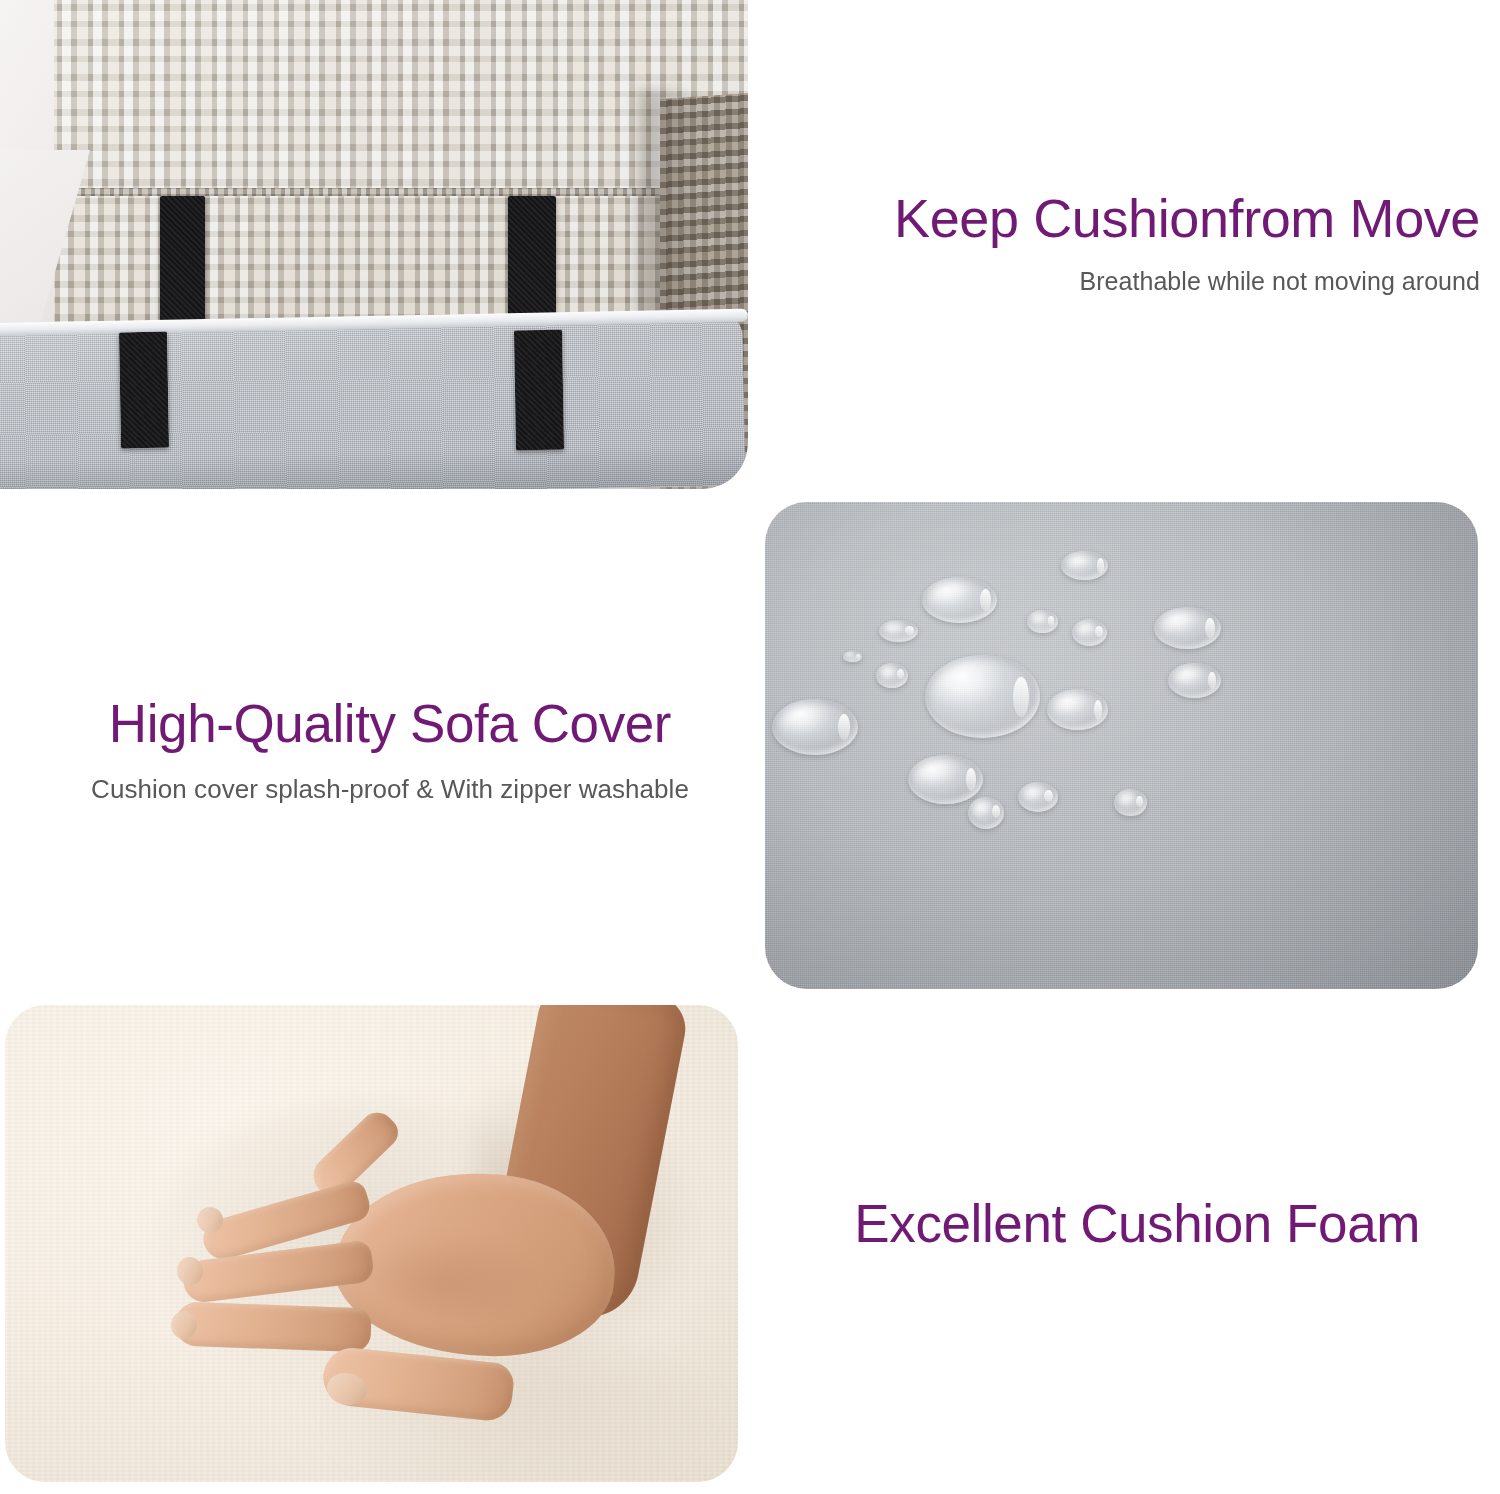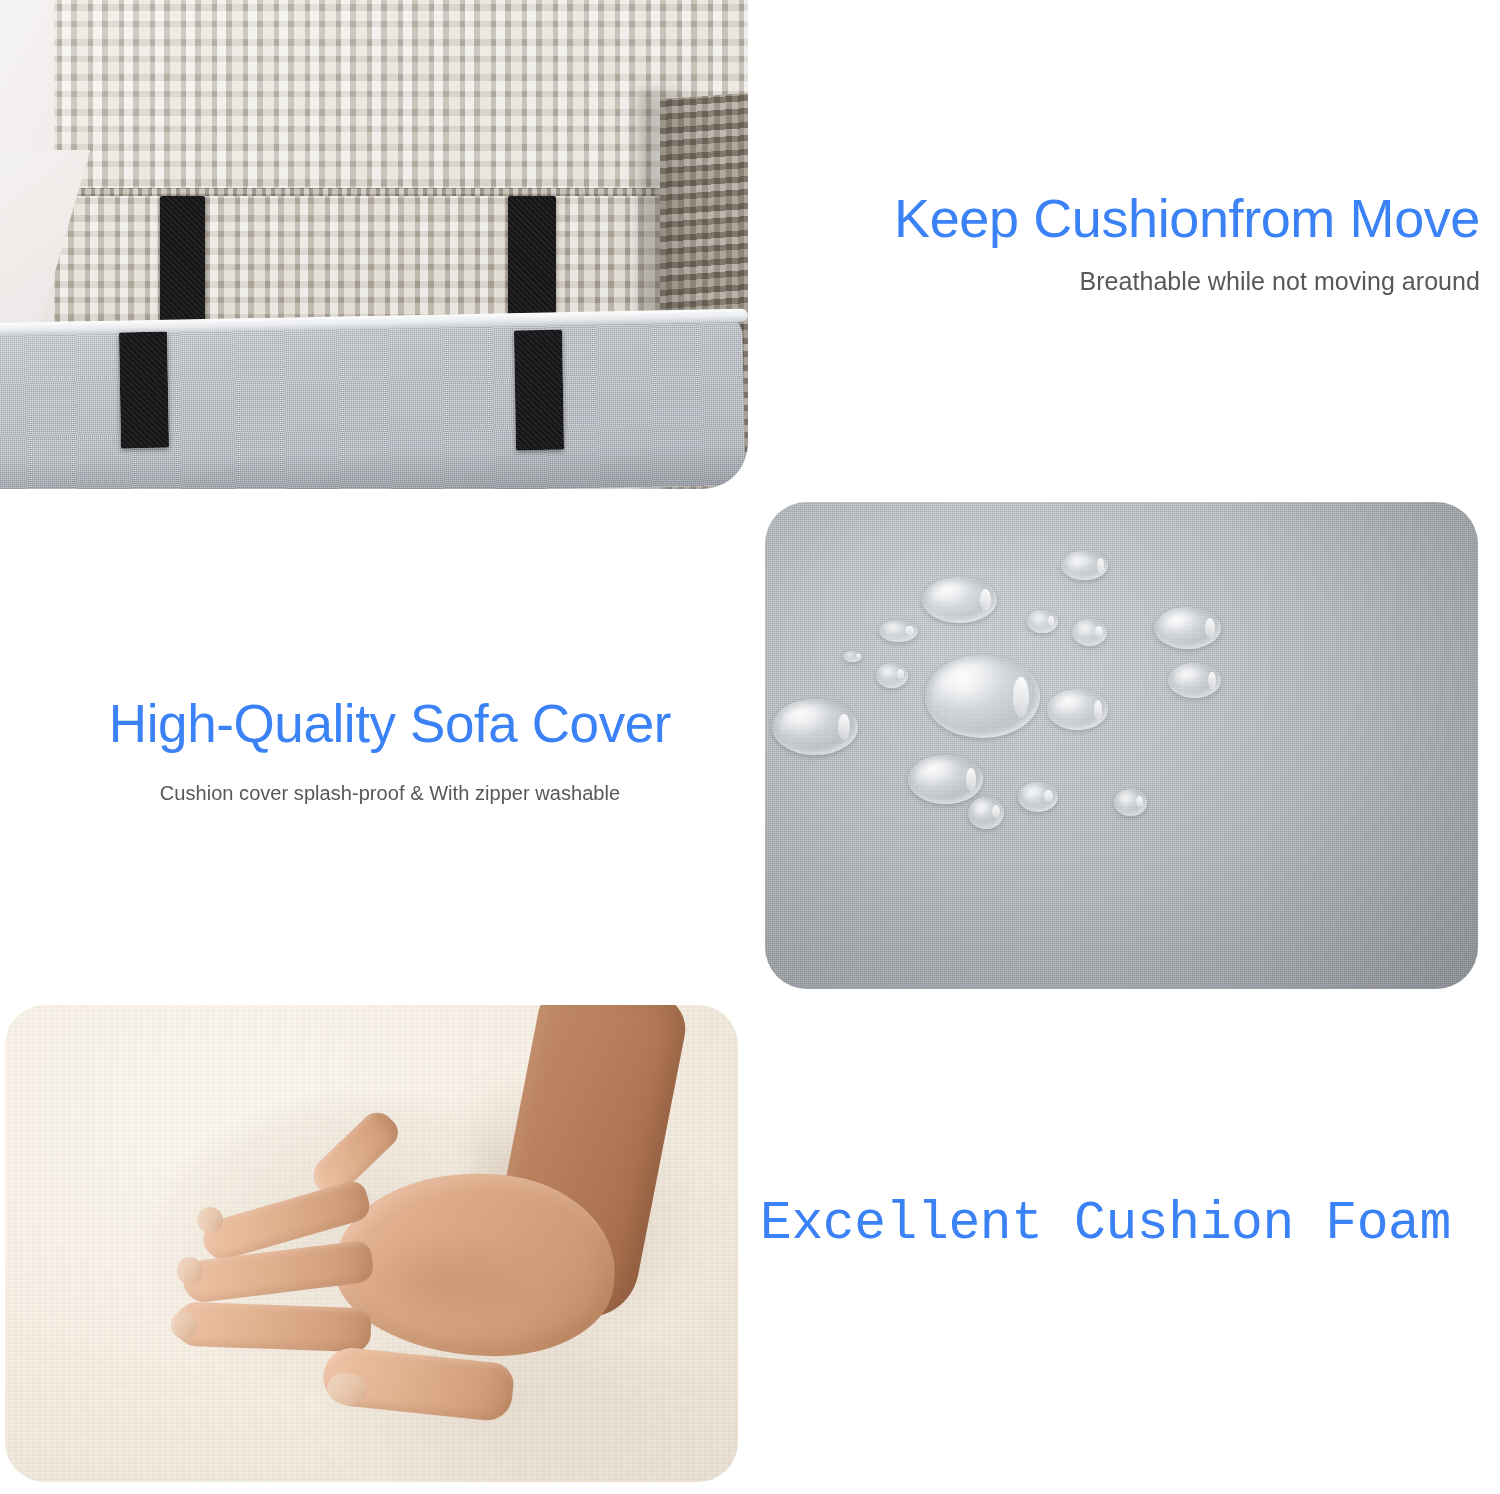--- a/index.html
+++ b/index.html
@@ -238,44 +238,44 @@
   #nail-thumb{left:322px;top:368px;width:40px;height:32px;transform:rotate(8deg);}
   #knuckle-shade{
     position:absolute;left:350px;top:230px;width:180px;height:90px;
     background:radial-gradient(ellipse at 50% 50%,rgba(160,108,76,.22) 0%,rgba(160,108,76,0) 70%);
     filter:blur(6px);
   }
 
   
   .txt-block{position:absolute;}
   .headline{
-    color:#3b82f6;
+    color:#701a75;
     font-size:53px;
     font-weight:400;
     letter-spacing:-0.4px;
     line-height:1.06;
     white-space:nowrap;
   }
   .subline{
     color:#58585a;
     font-size:25px;
     font-weight:400;
     line-height:1.32;
     letter-spacing:0.05px;
   }
   #text-keep-cushion{left:790px;top:190px;width:690px;text-align:right;}
   #text-keep-cushion .headline{font-size:54px;}
   #text-keep-cushion .subline{margin-top:18px;}
 
   #text-sofa-cover{left:40px;top:696px;width:700px;text-align:center;}
   #text-sofa-cover .headline{font-size:53px;}
-  #text-sofa-cover .subline{margin-top:28px;font-size:20px;}
+  #text-sofa-cover .subline{margin-top:20px;font-size:26px;}
 
   #text-cushion-foam{left:760px;top:1196px;width:660px;text-align:right;}
-  #text-cushion-foam .headline{font-size:53px;font-family:Liberation Mono, monospace;}
+  #text-cushion-foam .headline{font-size:53px;}
   #text-cushion-foam .subline{margin-top:20px;font-size:26px;}
 </style>
 </head>
 <body>
 
 <div class="panel" id="wicker-photo">
   <div class="wk-face" id="wk-lid"></div>
   <div class="wk-face" id="wk-back"></div>
   <div class="wk-face" id="wk-shelf"></div>
   <div id="wk-backdrop"></div>

